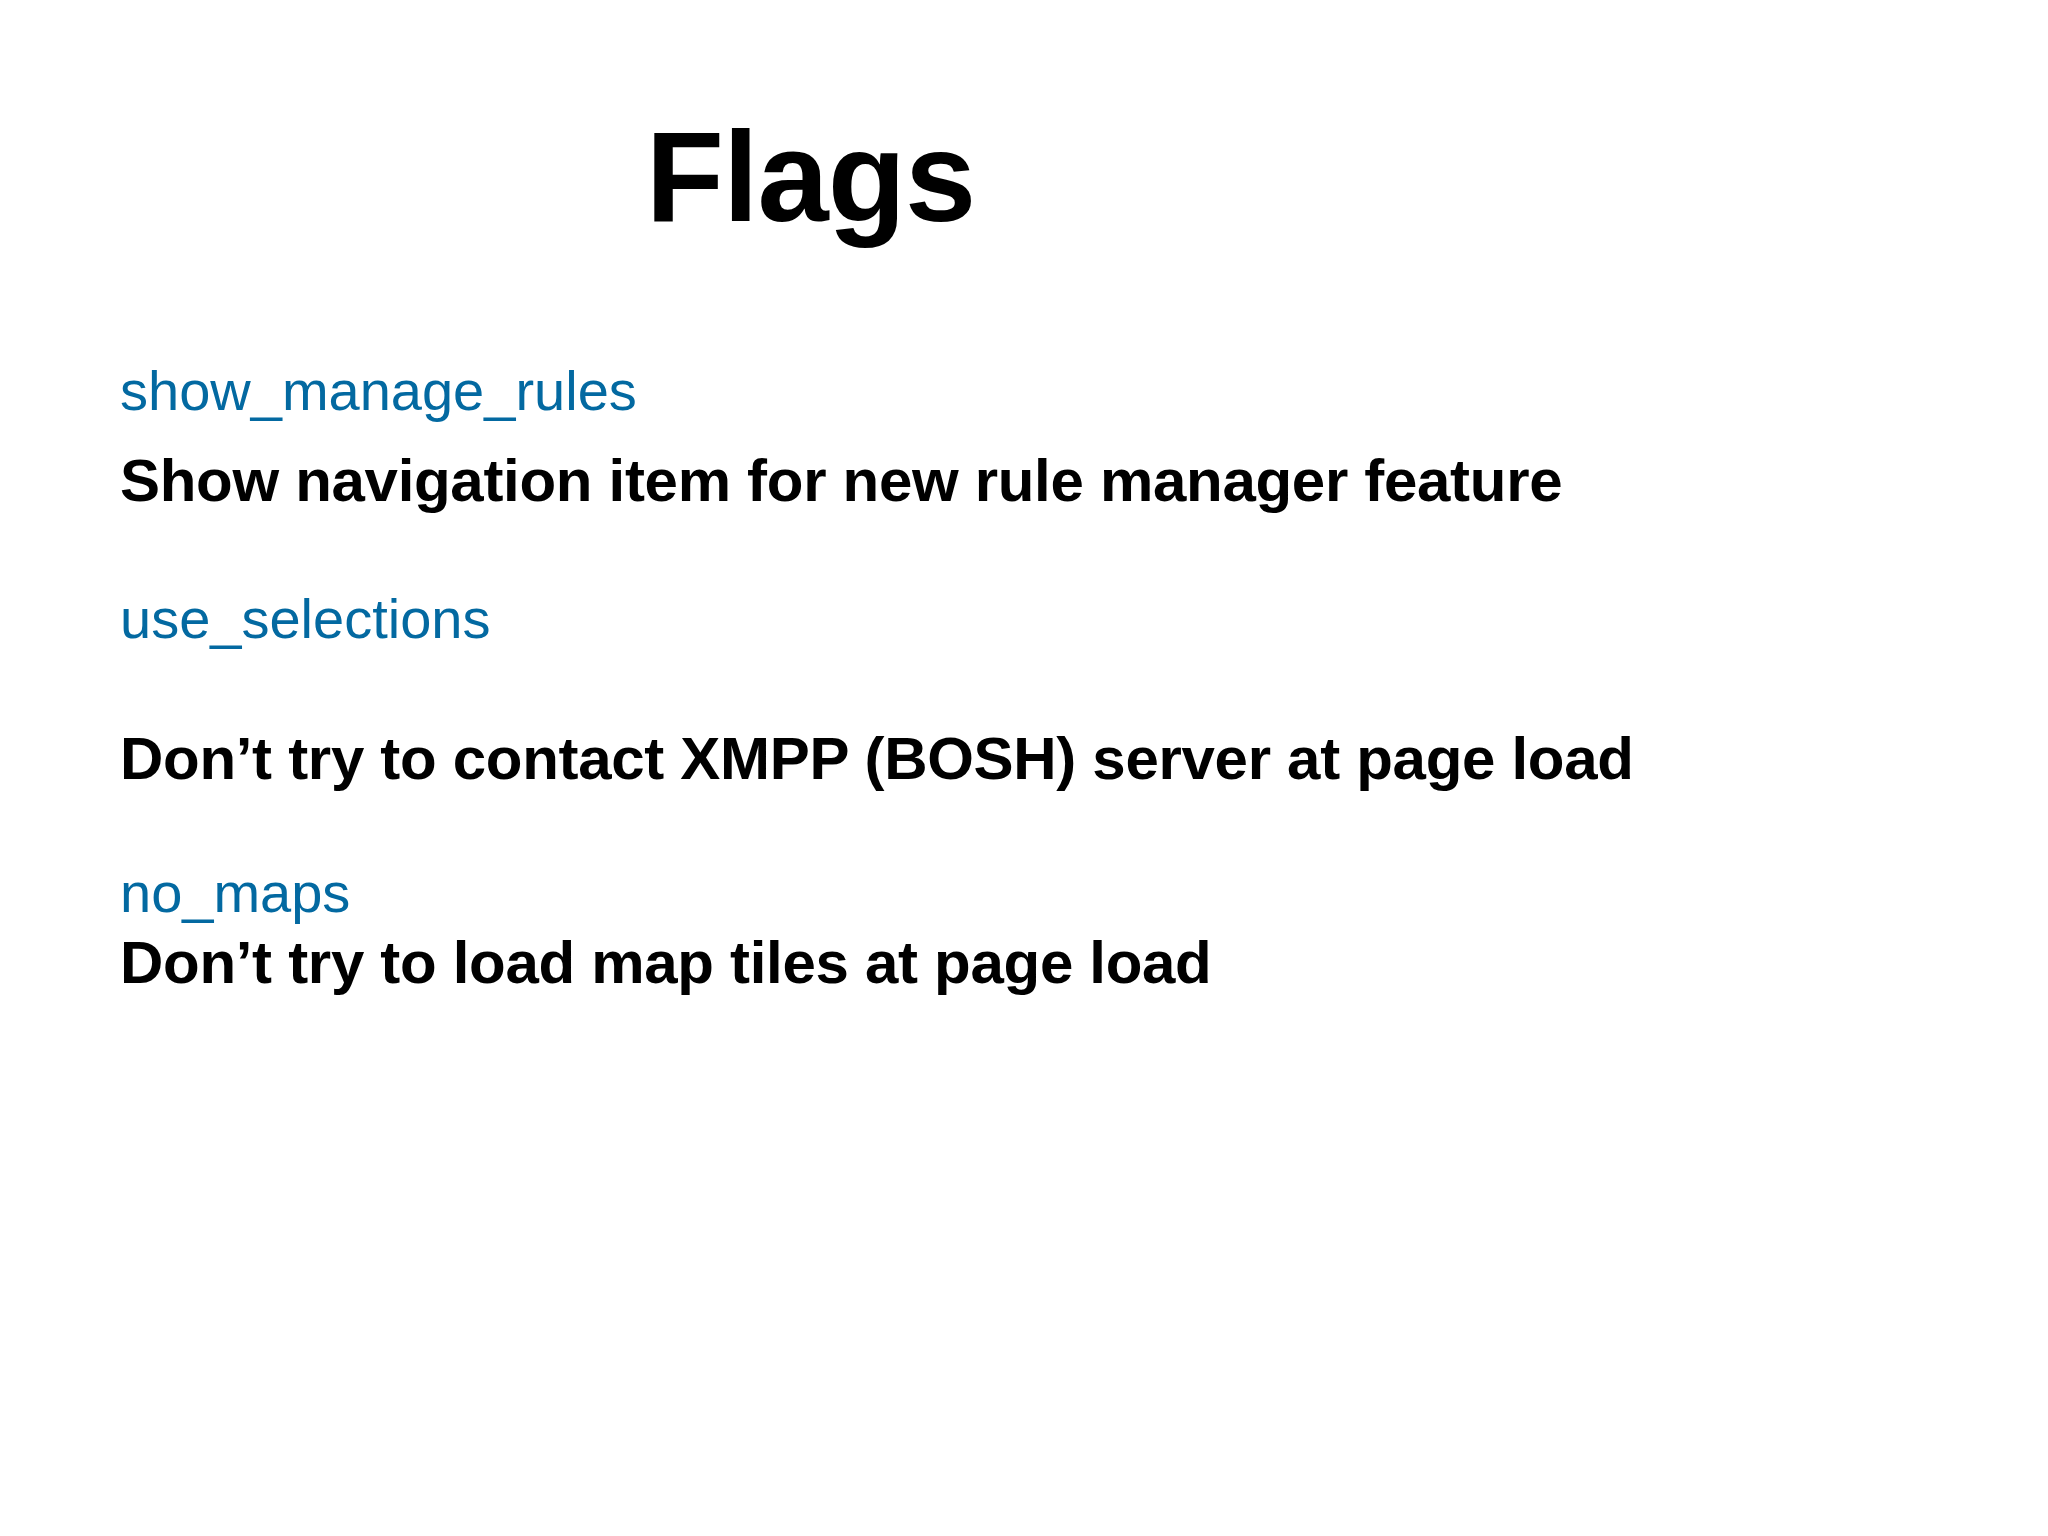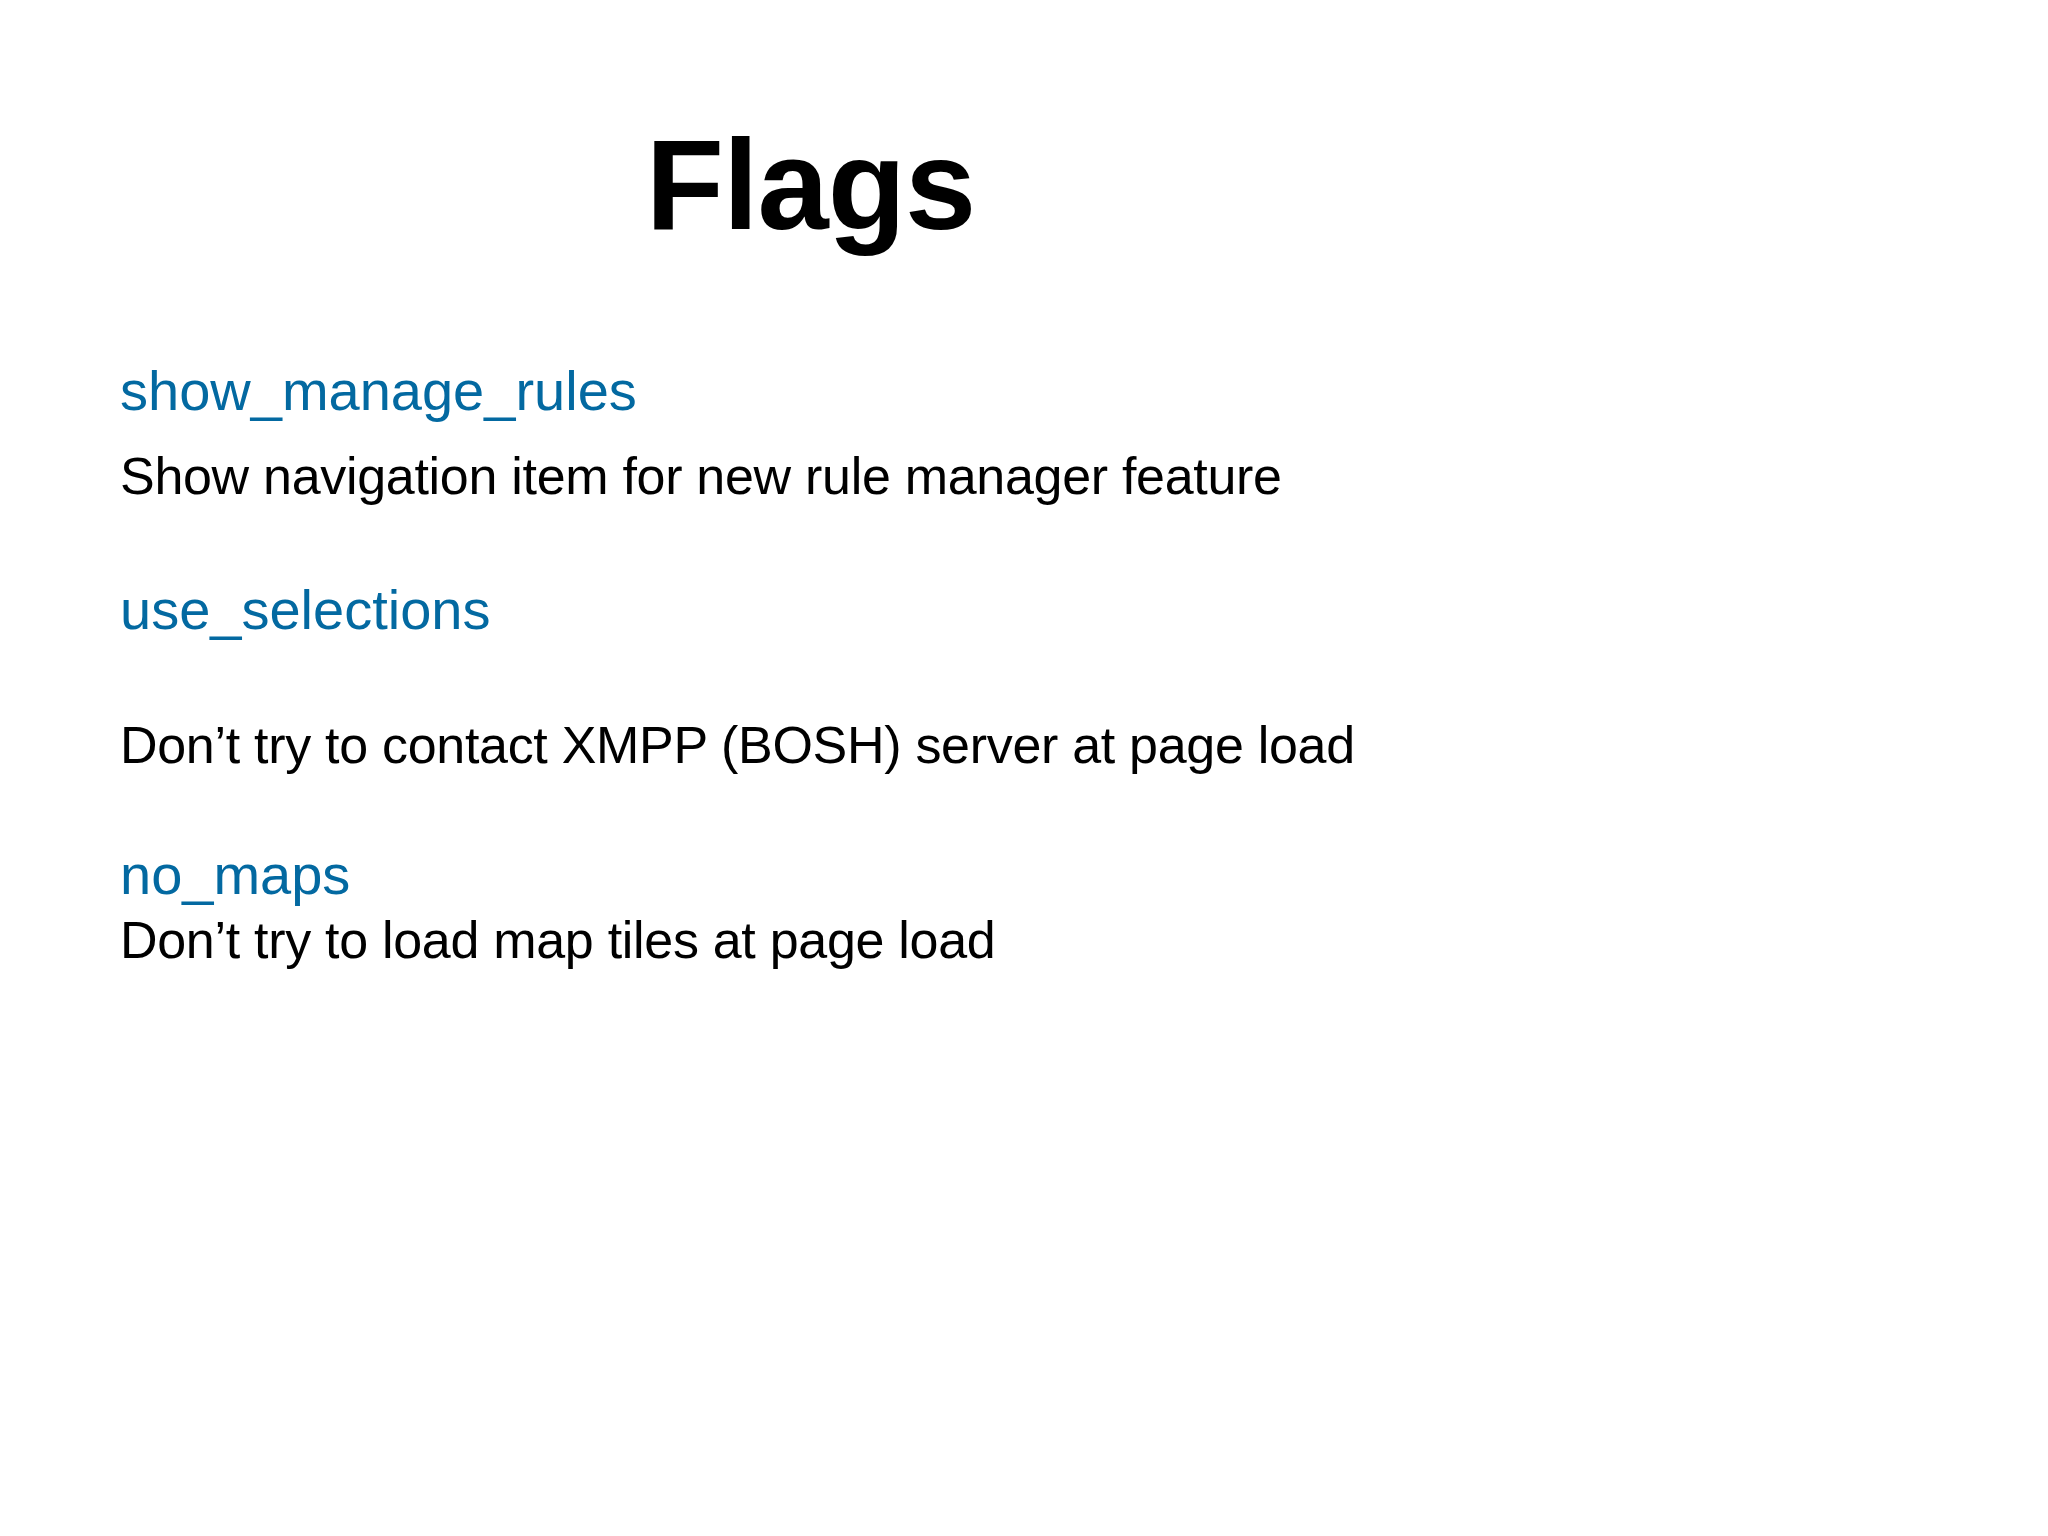--- a/index.html
+++ b/index.html
@@ -20,21 +20,21 @@
     position: relative;
     width: 2048px;
     height: 1536px;
     background: #ffffff;
   }
 
   
   .slide-title {
     position: absolute;
     left: 0;
-    top: 116px;
+    top: 108px;
     width: 1621px;
     text-align: center;
     font-size: 128px;
     font-weight: 700;
     line-height: 1.08;
     letter-spacing: -1px;
     color: #000000;
     white-space: nowrap;
   }
 
@@ -59,22 +59,22 @@
   .flag-name {
     font-size: 56px;
     font-weight: 400;
     line-height: 1.12;
     letter-spacing: 0px;
     color: #0369a1;
     white-space: nowrap;
   }
 
   .flag-desc {
-    font-size: 52px;
-    font-weight: 400;
+    font-size: 60px;
+    font-weight: 700;
     line-height: 1.12;
     letter-spacing: -0.3px;
     color: #000000;
     white-space: nowrap;
   }
 
   
   .gap-wide .flag-desc { margin-top: 24px; }
   .gap-tight .flag-desc { margin-top: 4px; }
 </style>

